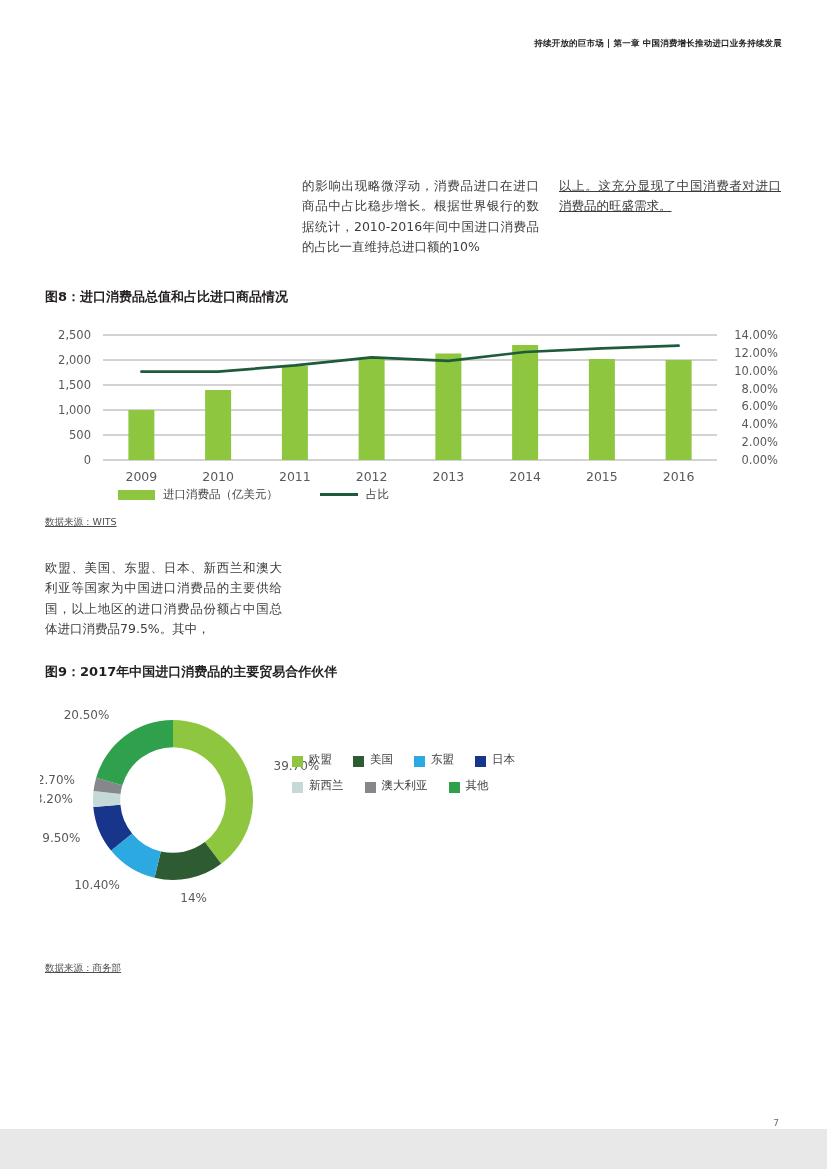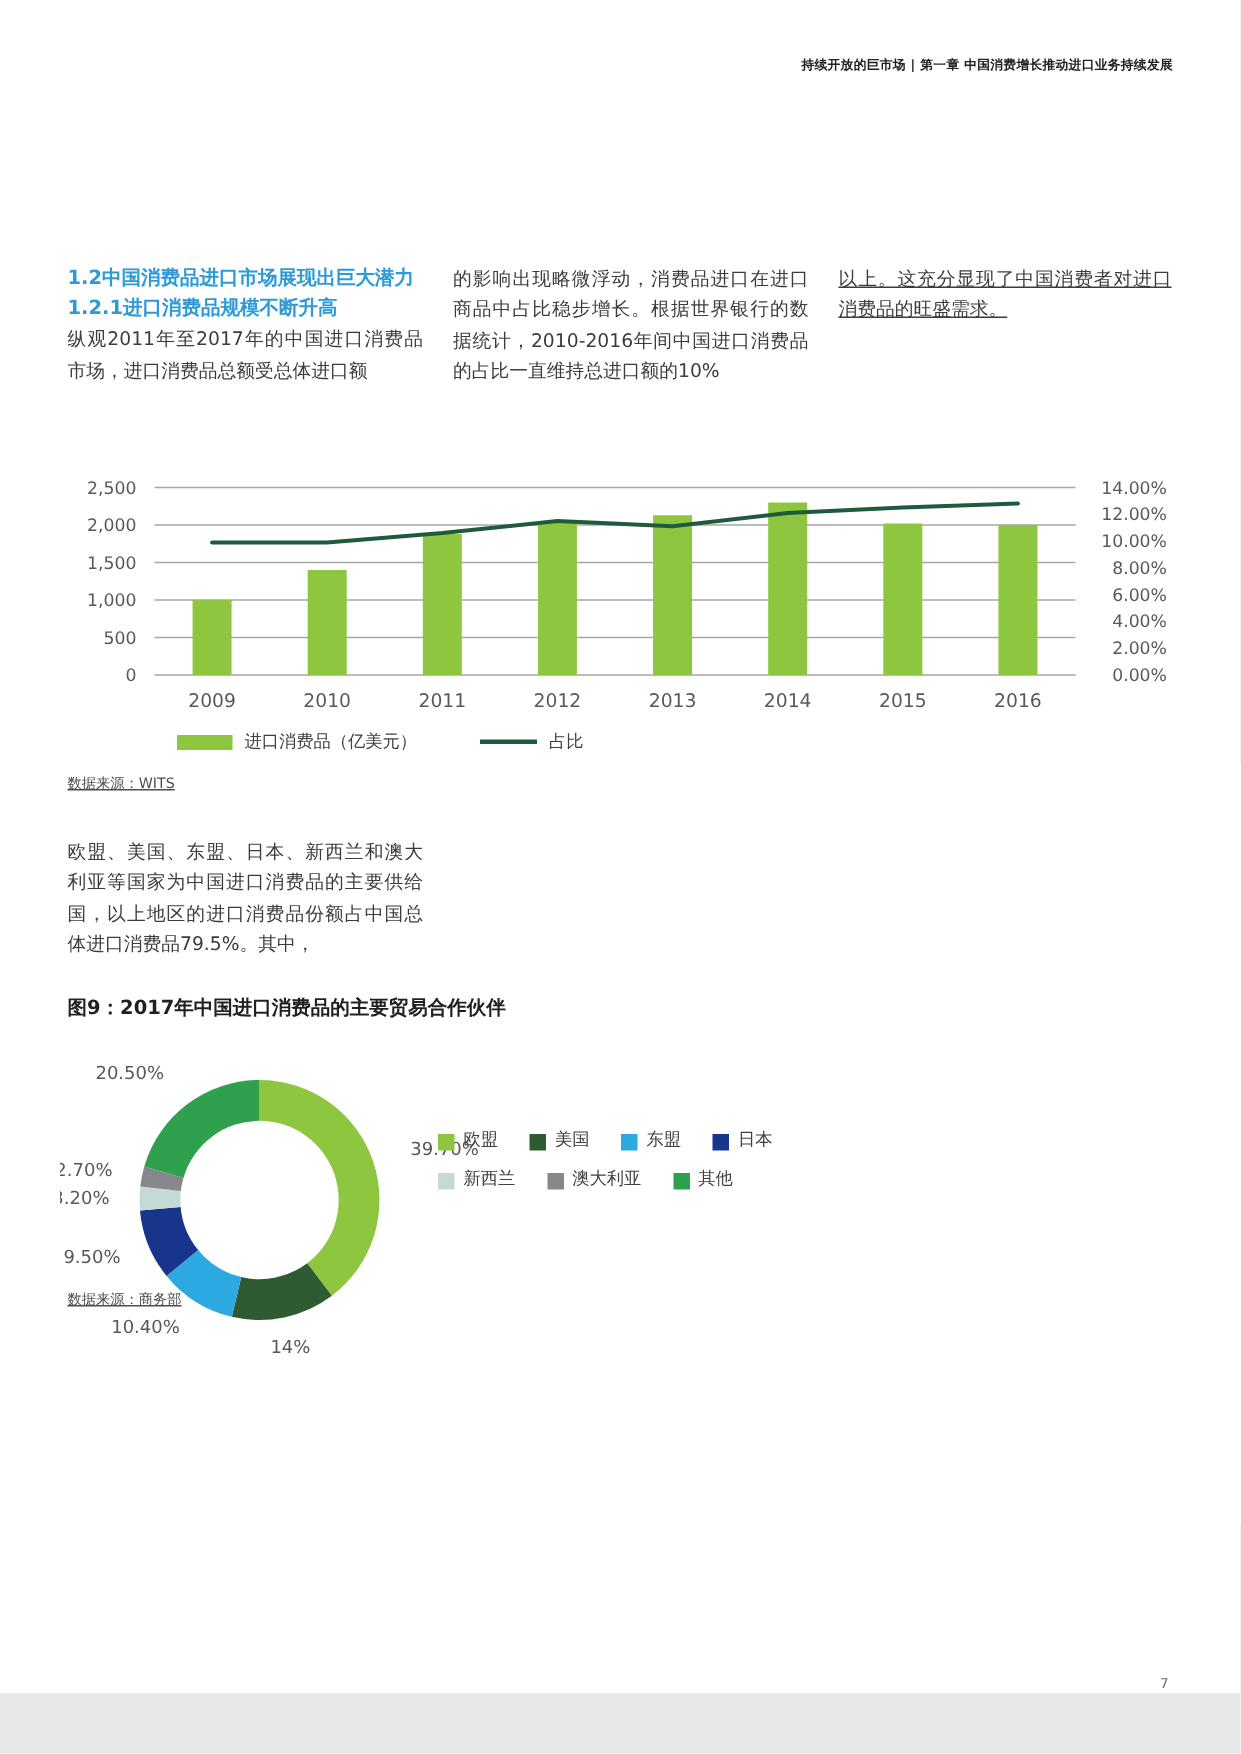--- a/index.html
+++ b/index.html
@@ -14,61 +14,57 @@
     font-size:8.5px; font-weight:bold; color:#231f20; letter-spacing:.2px;
   }
   .col { position:absolute; width:237px; font-size:12.5px; line-height:1.62; text-align:justify; color:#3c3c3c; }
   #intro-col1 { left:45px;  top:176px; }
   #intro-col2 { left:302px; top:176px; }
   #intro-col3 { left:559px; top:176px; width:222px;text-decoration:underline; }
   .blue-heading { color:#2e9bd6; font-weight:bold; font-size:13px; line-height:1.55; text-align:left; }
   .fig-title { position:absolute; left:45px; font-size:13px; font-weight:bold; color:#231f20; }
   #fig8-title { top:288px; }
   #fig9-title { top:663px; }
-  #fig8-chart { position:absolute; left:45px; top:313px; width:735px; height:172px; }
+  #fig8-chart { position:absolute; left:45px; top:323px; width:735px; height:172px; }
   #fig8-legend {
     position:absolute; left:118px; top:487px;
     display:flex; align-items:center; font-size:11.5px; color:#404040;
   }
   .legend-swatch-bar { display:inline-block; width:37px; height:10px; margin-right:8px; }
   .legend-swatch-line { display:inline-block; width:38px; height:3.4px; margin:0 8px 0 42px; }
   .source-note { position:absolute; left:45px; font-size:9.5px; color:#4d4d4d;text-decoration:underline; }
   #fig8-source { top:516px; }
-  #fig9-source { top:860px; }
+  #fig9-source { top:962px; }
   #supply-col1 { left:45px;  top:558px; }
   #supply-col2 { left:302px; top:558px; }
   #fig9-chart { position:absolute; left:40px; top:690px; width:330px; height:228px; }
   #fig9-legend {
     position:absolute; left:292px; top:752px; width:312px;
     display:flex; flex-wrap:wrap; font-size:11.5px; color:#404040;
   }
   .d-legend-item { display:inline-flex; align-items:flex-end; margin:0 21px 11px 0; white-space:nowrap; }
   .d-legend-item .sw { display:inline-block; width:11px; height:11px; margin-right:6px; }
   .page-number { position:absolute; right:48px; top:1118px; font-size:9px; color:#6d6d6d; }
   svg text { font-family:"DejaVu Sans","Liberation Sans",sans-serif; }
 </style>
 </head>
 <body>
 
 <div class="page">
 
   <div class="running-header">持续开放的巨市场 | 第一章 中国消费增长推动进口业务持续发展</div>
 
-  <div class="col" id="intro-col1">
-    <div class="blue-heading">1.2中国消费品进口市场展现出巨大潜力</div>
-    <div class="blue-heading">1.2.1进口消费品规模不断升高</div>
-    <div>纵观2011年至2017年的中国进口消费品市场，进口消费品总额受总体进口额</div>
-  </div>
   <div class="col" id="intro-col2">
     <div>的影响出现略微浮动，消费品进口在进口商品中占比稳步增长。根据世界银行的数据统计，2010-2016年间中国进口消费品的占比一直维持总进口额的10%</div>
   </div>
   <div class="col" id="intro-col3">
     <div>以上。这充分显现了中国消费者对进口消费品的旺盛需求。</div>
   </div>
 
+  <div class="fig-title" id="fig8-title">图8：进口消费品总值和占比进口商品情况</div>
 
   <div id="fig8-chart">
     <svg id="fig8-svg" viewBox="0 0 735 172" width="735" height="172">
         <line x1="58" y1="12" x2="672" y2="12" stroke="#a6a6a6" stroke-width="1"></line>
         <text x="46" y="16" text-anchor="end" font-size="11.5" fill="#595959">2,500</text>
         <line x1="58" y1="37" x2="672" y2="37" stroke="#a6a6a6" stroke-width="1"></line>
         <text x="46" y="41" text-anchor="end" font-size="11.5" fill="#595959">2,000</text>
         <line x1="58" y1="62" x2="672" y2="62" stroke="#a6a6a6" stroke-width="1"></line>
         <text x="46" y="66" text-anchor="end" font-size="11.5" fill="#595959">1,500</text>
         <line x1="58" y1="87" x2="672" y2="87" stroke="#a6a6a6" stroke-width="1"></line>

